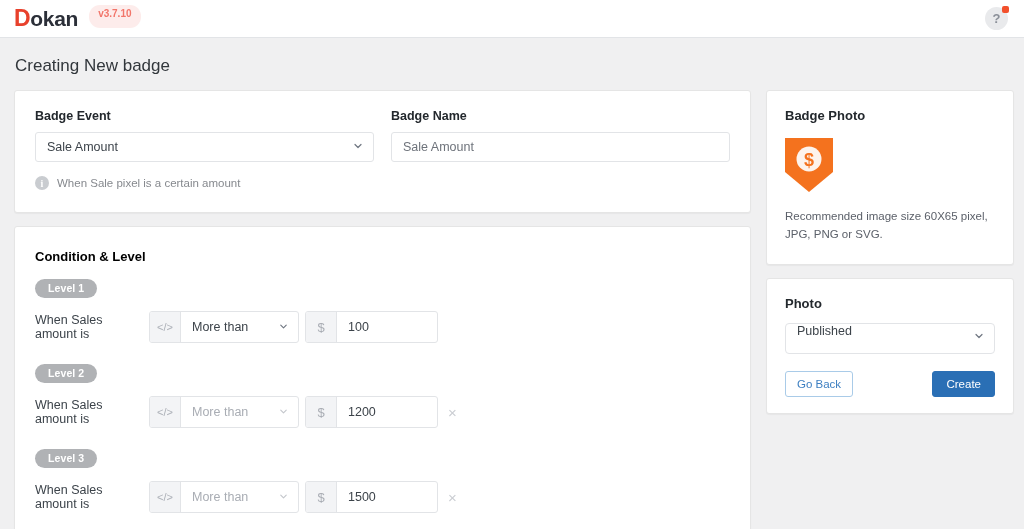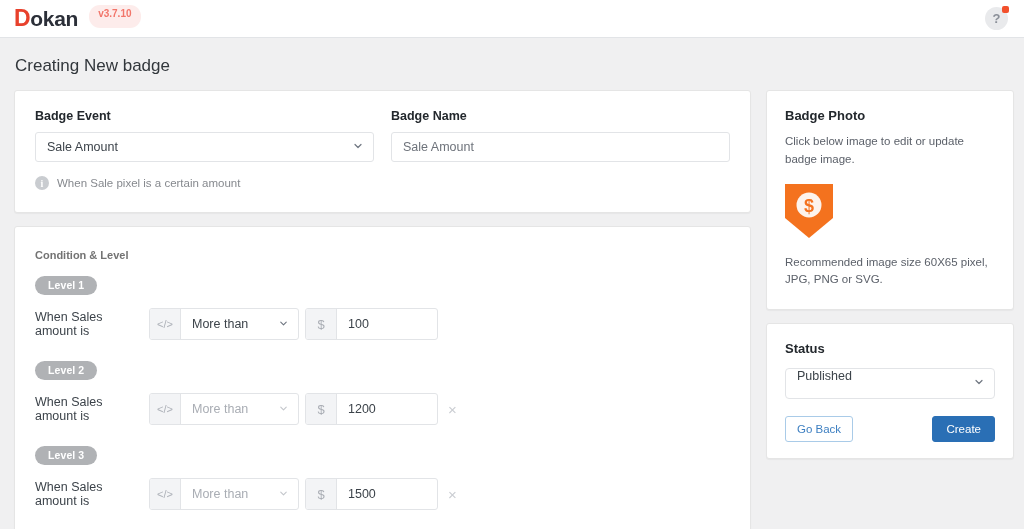--- a/index.html
+++ b/index.html
@@ -133,23 +133,23 @@
     font-size: 10px;
     font-weight: 700;
     display: flex; align-items: center; justify-content: center;
     font-family: "Liberation Serif", serif;
     flex: none;
   }
 
   
   .card-cond { margin-top: 13px; padding: 22px 20px 0 20px; min-height: 310px; }
   .section-title {
-    font-size: 11px;
-    font-weight: 700;
-    color: #737373;
+    font-size: 13px;
+    font-weight: 700;
+    color: #000000;
     margin-bottom: 14px;
   }
   .level-pill {
     display: inline-block;
     background: #b0b2b5;
     color: #ffffff;
     font-size: 10.5px;
     font-weight: 700;
     padding: 3px 13px 4px 13px;
     border-radius: 11px;
@@ -394,33 +394,32 @@
         </div>
       </div>
 
     </div>
   </div>
 
   <div class="col-side">
 
     <div class="card card-side">
       <div class="side-title">Badge Photo</div>
-      <div class="side-text">Click below image to edit or update badge image.</div>
       <div class="badge-art">
         <svg width="48" height="54" viewBox="0 0 48 54">
           <path d="M0 0 H48 V34 L24 54 L0 34 Z" fill="#f4721e"></path>
           <circle cx="24" cy="21" r="12.5" fill="#fdf3ec"></circle>
           <text x="24" y="27.5" text-anchor="middle" font-family="Liberation Sans, sans-serif" font-size="18" font-weight="bold" fill="#f4721e">$</text>
         </svg>
       </div>
       <div class="side-text">Recommended image size 60X65 pixel, JPG, PNG or SVG.</div>
     </div>
 
     <div class="card card-status">
-      <div class="side-title">Status</div>
+      <div class="side-title">Photo</div>
       <div class="status-sel-wrap">
         <select class="status-sel">
           <option>Published</option>
         </select>
         <span class="chev">
           <svg width="12" height="12" viewBox="0 0 24 24" fill="none" stroke="currentColor" stroke-width="2.4" stroke-linecap="round" stroke-linejoin="round">
               <polyline points="6 9 12 15 18 9"></polyline>
             </svg>
         </span>
       </div>

